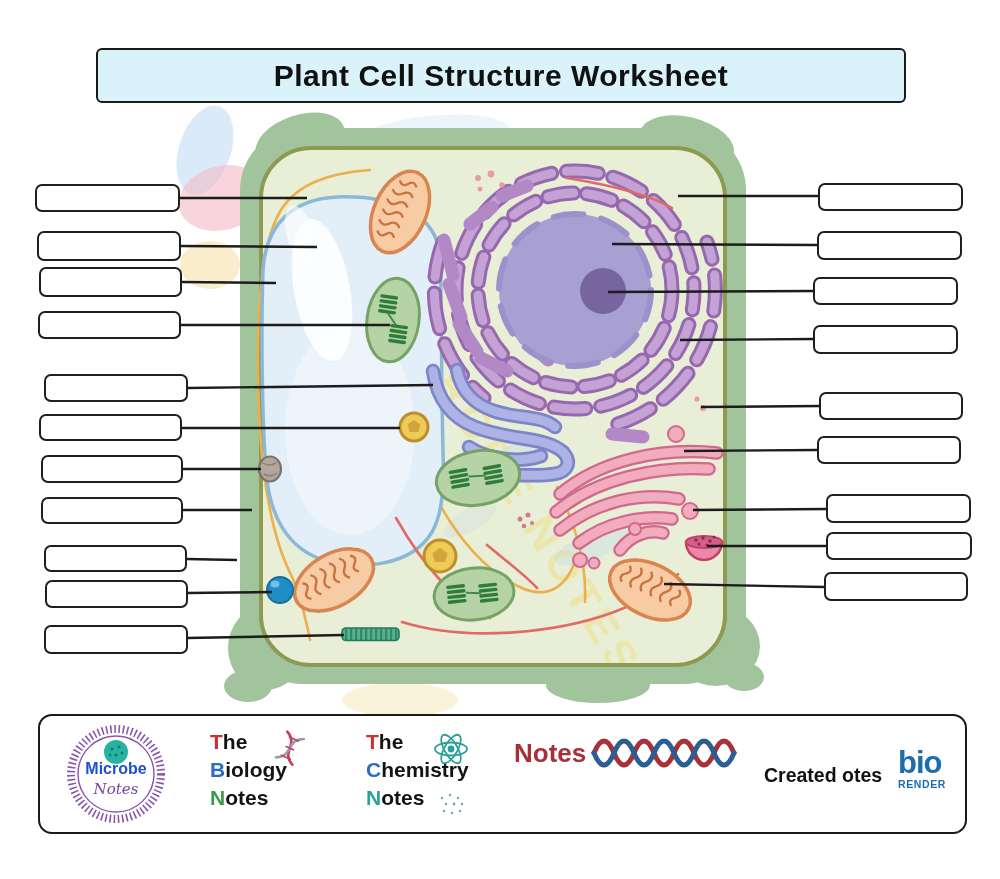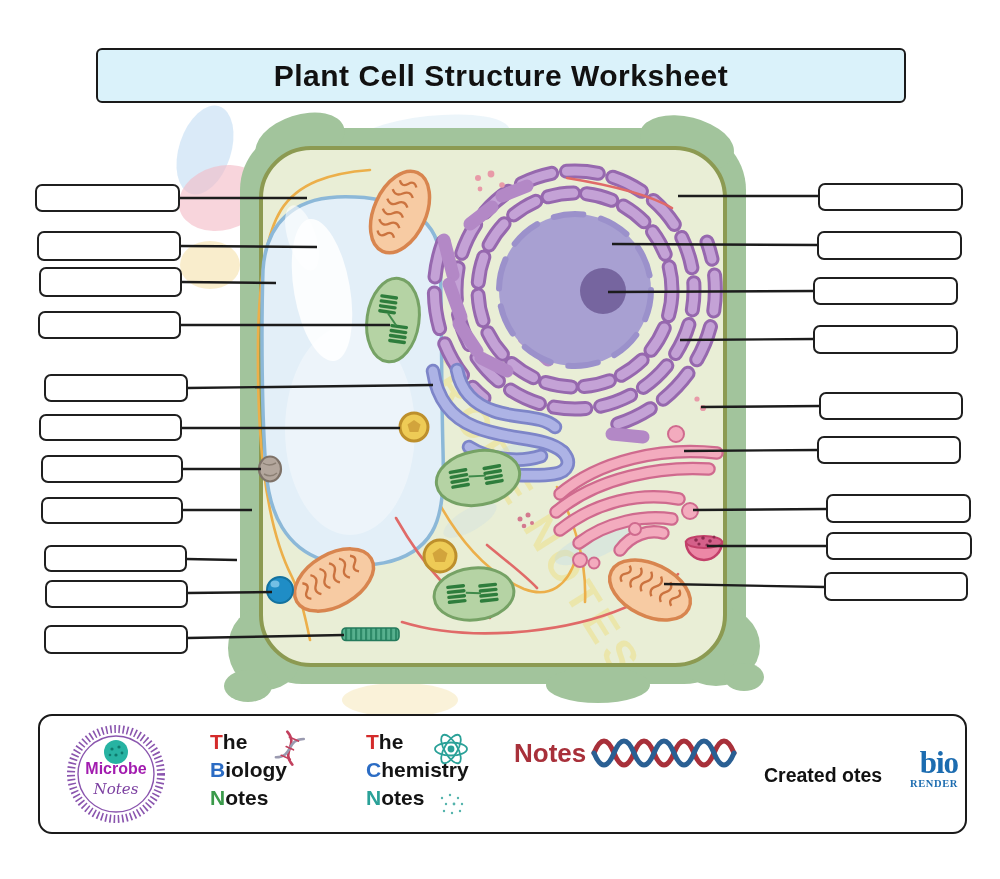--- a/index.html
+++ b/index.html
@@ -9,38 +9,38 @@
              background:#daf2fa;border:2.5px solid #1a1a1a;border-radius:6px;
              display:flex;align-items:center;justify-content:center;}
   .title-box span{font-size:30px;font-weight:700;color:#111;letter-spacing:.5px;}
   .cell-svg{position:absolute;left:0;top:0;z-index:1;}
   .lb{position:absolute;background:#ffffff;border:2.2px solid #1f1f1f;border-radius:7px;
       z-index:3;box-sizing:border-box;font-size:13px;color:#111;padding:4px 6px;}
   .footer{position:absolute;left:38px;top:714px;width:925px;height:116px;
           border:2.5px solid #1a1a1a;border-radius:14px;background:#fff;z-index:2;}
   .microbe-logo{position:absolute;left:24px;top:6px;width:104px;height:104px;}
   .microbe-logo .m1{position:absolute;left:0;right:0;top:38px;text-align:center;
-        font-size:16px;font-weight:700;color:#a21caf;}
+        font-size:16px;font-weight:700;color:#1d4ed8;}
   .microbe-logo .m2{position:absolute;left:0;right:0;top:58px;text-align:center;
         font-size:15px;font-style:italic;color:#7b3fa0;font-family:"DejaVu Serif",serif;}
   .tbn{position:absolute;left:170px;top:12px;font-size:21px;font-weight:700;color:#141414;line-height:28px;}
   .tcn{position:absolute;left:326px;top:12px;font-size:21px;font-weight:700;color:#141414;line-height:28px;}
   .red-i{color:#d42b2b;} .blue-i{color:#2b6cc4;} .green-i{color:#3a9a4a;} .teal-i{color:#2aa198;}
   .dna-ic{position:absolute;left:232px;top:14px;}
   .atom-ic{position:absolute;left:392px;top:14px;}
   .spark-ic{position:absolute;left:398px;top:76px;}
   .alevel{position:absolute;left:474px;top:18px;}
   .alevel .l1{font-size:26px;font-weight:700;color:#25618f;letter-spacing:.5px;}
   .ring{display:inline-block;width:12px;height:12px;border-radius:50%;margin:0 1px;vertical-align:-1px;}
   .ring.o1{border:3.5px solid #8296bc;}
   .ring.o2{border:3.5px solid #b9606e;}
   .alevel .l2{margin-top:2px;display:flex;align-items:center;}
   .alevel .l2 .nt{font-size:26px;font-weight:700;color:#a8303a;margin-right:4px;}
   .created{position:absolute;left:724px;top:48px;font-size:19.5px;font-weight:700;color:#111;}
-  .biorender{position:absolute;left:858px;top:32px;color:#1c6cb0;text-align:right;width:60px;font-family:Liberation Serif, serif;}
+  .biorender{position:absolute;left:858px;top:32px;color:#1c6cb0;width:60px;}
   .biorender .b1{font-size:31px;font-weight:800;line-height:30px;letter-spacing:-1px;}
   .biorender .b2{font-size:10.5px;font-weight:700;letter-spacing:.6px;}
 </style>
 </head>
 <body>
 
 <div class="canvas">
 
   <div class="title-box">
     <span>Plant Cell Structure Worksheet</span>

